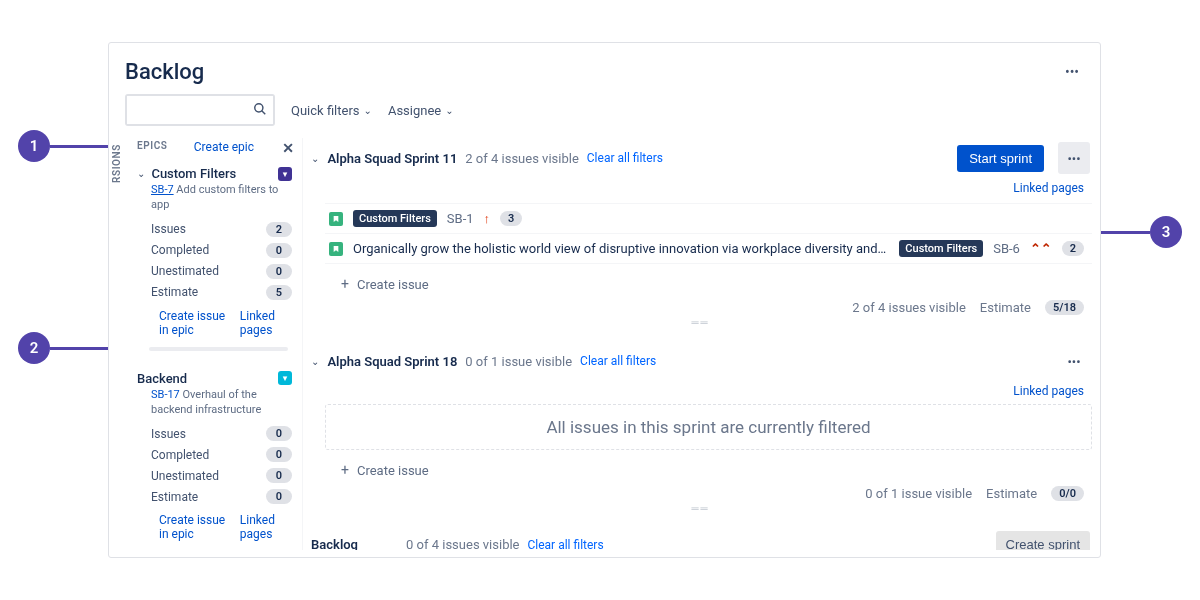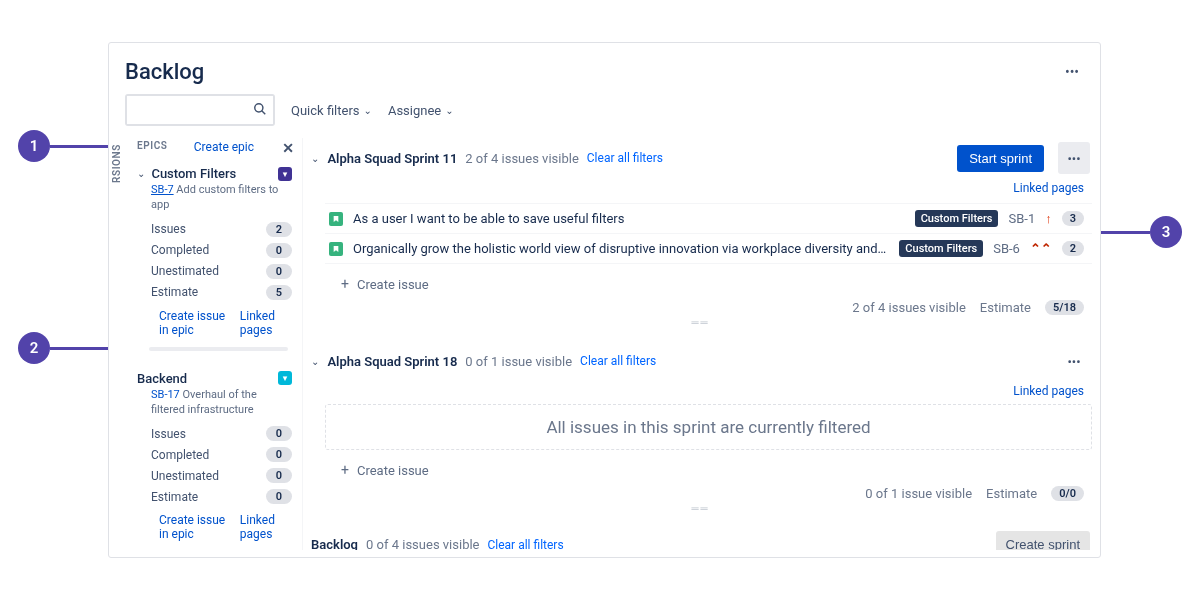--- a/index.html
+++ b/index.html
@@ -78,21 +78,21 @@
 .create-issue .plus { font-size: 14px; }
 
 .sprint-footer { display: flex; align-items: center; justify-content: flex-end; gap: 14px; padding: 4px 8px 2px 0; color: #6B778C; font-size: 13px; }
 .sprint-footer .est-lbl { color: #6B778C; }
 .drag-bar { height: 10px; display: flex; align-items: center; justify-content: center; color: #C1C7D0; font-size: 10px; letter-spacing: 2px; }
 
 .empty-box { margin: 4px 0 4px 16px; border: 1px dashed #DFE1E6; border-radius: 3px; padding: 12px; text-align: center; color: #6B778C; font-size: 17px; }
 
 .backlog-hdr { display: flex; align-items: center; gap: 8px; padding: 4px 2px; }
 .backlog-hdr .name { font-weight: 600; }
-.backlog-hdr .meta { color: #6B778C; }
+.backlog-hdr .meta { color: #6B778C; margin-left: 40px; }
 .backlog-hdr .clear { color: #0065FF; font-size: 12px; cursor: pointer; }
 .backlog-hdr .spacer { flex: 1; }
 .create-sprint-btn { background: #e5e5e5; border: none; border-radius: 3px; padding: 6px 10px; font-size: 13px; color: #42526E; cursor: pointer; }
 
 
 .anno { position: absolute; width: 32px; height: 32px; border-radius: 50%; background: #5243AA; color: #fff; display: flex; align-items: center; justify-content: center; font-size: 15px; font-weight: 600; }
 .anno-line { position: absolute; background: #5243AA; }
 .anno-dot { position: absolute; width: 8px; height: 8px; border-radius: 50%; background: #5243AA; }
 </style>
 </head>
@@ -194,21 +194,21 @@
 
         <div class="epic-sep"></div>
 
         <div class="epic-card">
           <div class="epic-title">
             <span>Backend</span>
             <span class="color-chip chip-teal">▾</span>
           </div>
           <div class="epic-sub">
             <span class="key" style="text-decoration:none;">SB-17</span>
-            <span>Overhaul of the filtered infrastructure</span>
+            <span>Overhaul of the backend infrastructure</span>
           </div>
           <div class="epic-stats">
             <div class="epic-stat">
                 <span>Issues</span>
                 <span class="pill">0</span>
               </div>
             <div class="epic-stat">
                 <span>Completed</span>
                 <span class="pill">0</span>
               </div>
@@ -242,21 +242,20 @@
           </div>
           <div class="linked-row"><a>Linked pages</a></div>
 
           <div class="issue-list">
             <div class="issue">
               <span class="type-ico">
                   <svg width="8" height="8" viewBox="0 0 24 24" fill="#fff">
                     <path d="M5 3h14v18l-7-5-7 5V3z"></path>
                   </svg>
                 </span>
-              <span class="summary">As a user I want to be able to save useful filters</span>
               <span class="epic-tag">Custom Filters</span>
               <span class="key">SB-1</span>
               <span class="prio">↑</span>
               <span class="est-pill">3</span>
             </div>
             <div class="issue">
               <span class="type-ico">
                   <svg width="8" height="8" viewBox="0 0 24 24" fill="#fff">
                     <path d="M5 3h14v18l-7-5-7 5V3z"></path>
                   </svg>

